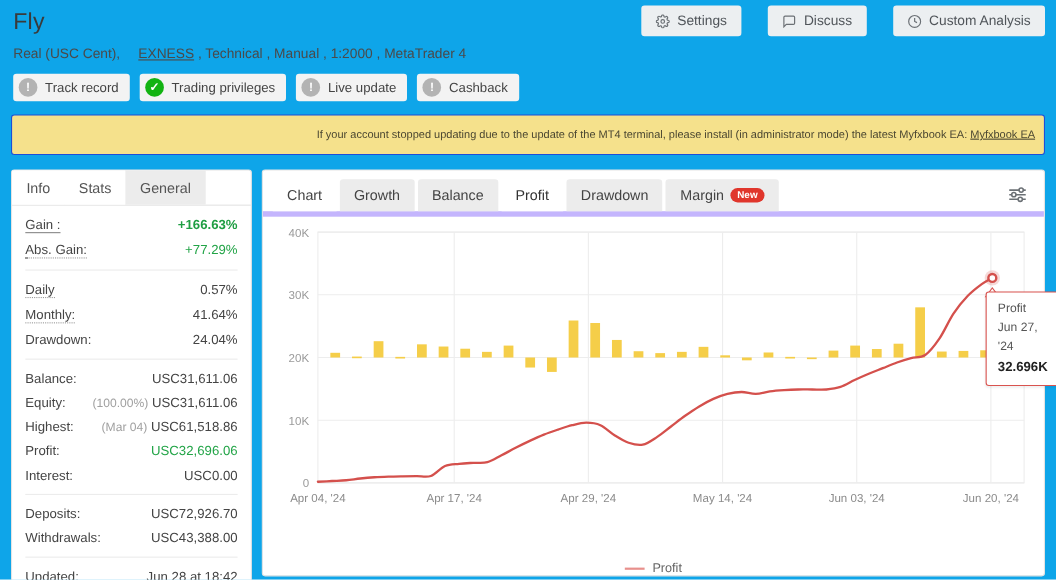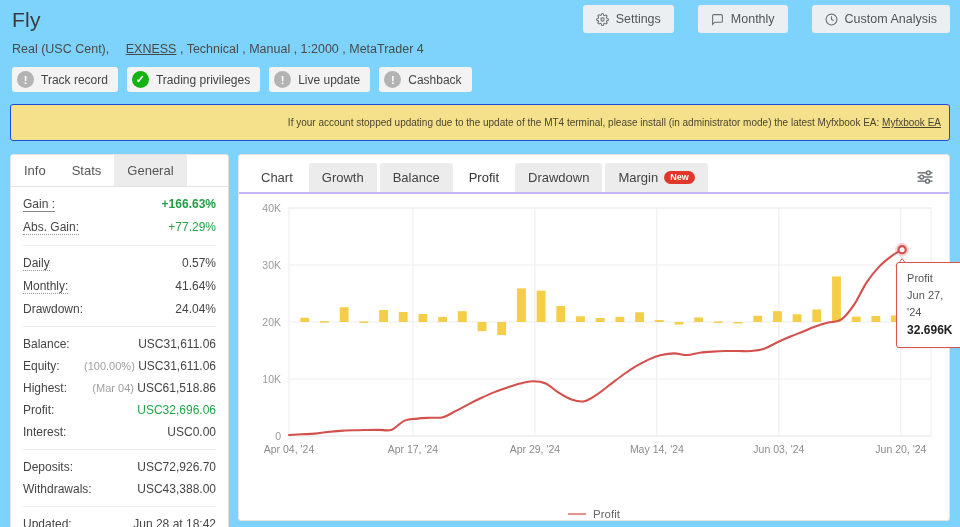--- a/index.html
+++ b/index.html
@@ -4,21 +4,21 @@
 <style>
   * { box-sizing: border-box; }
   html, body {
     margin: 0; padding: 0;
     width: 960px; height: 527px;
     background: #ffffff;
     font-family: "Liberation Sans", sans-serif;
     color: #333;
     overflow: hidden;
   }
-  .page { position: relative; width: 960px; height: 527px; background:#7dd3fc; }
+  .page { position: relative; width: 960px; height: 527px; background:#0ea5e9; }
 
   
   .header { padding: 6px 10px 0 10px; position: relative; }
   .acct-title {
     font-size: 21px; font-weight: 400; color: #3a3a3a;
     letter-spacing: .2px; margin: 2px 0 0 2px;
   }
   .acct-meta {
     font-size: 12.5px; color: #4a4a4a; margin: 10px 0 0 2px;
   }
@@ -82,21 +82,21 @@
   .k.dotted { border-bottom:1px dotted #999; }
   .k.solid { border-bottom:1px solid #888; }
   .v { color:#444; }
   .v.green { color:#22a447; }
   .v.bold-green { color:#1f9e43; font-weight:bold; }
   .sub { color:#a0a0a0; font-size:11px; }
   .divider { height:1px; background:#ececec; margin:6px 0; }
 
   
   .right { flex:1; }
-  .tabs-lg { display:flex; align-items:center; border-bottom:2px solid #c4b5fd; padding: 8px 9px 0 9px; position:relative; }
+  .tabs-lg { display:flex; align-items:center; border-bottom:5px solid #c4b5fd; padding: 8px 9px 0 9px; position:relative; }
   .tab-lg {
     padding: 7px 13px; font-size:13px; color:#444; cursor:pointer;
     border-radius:3px 3px 0 0; background:#ececec; margin-right:3px;
     display:flex; align-items:center; gap:6px;
   }
   .tab-lg.active { background:#fff; color:#333; }
   .tab-lg.plain { background:#fff; }
   .new-pill {
     background:#e0362c; color:#fff; font-size:9px; font-weight:bold;
     border-radius:8px; padding: 2px 6px; line-height:1;
@@ -154,21 +154,21 @@
           </svg>
         </span>
         <span>Settings</span>
       </button>
       <button class="tbtn">
         <span>
           <svg width="13" height="13" viewBox="0 0 24 24" fill="none" stroke="#6b7075" stroke-width="2">
             <path d="M21 15a2 2 0 0 1-2 2H7l-4 4V5a2 2 0 0 1 2-2h14a2 2 0 0 1 2 2z"></path>
           </svg>
         </span>
-        <span>Monthly</span>
+        <span>Discuss</span>
       </button>
       <button class="tbtn">
         <span>
           <svg width="13" height="13" viewBox="0 0 24 24" fill="none" stroke="#6b7075" stroke-width="2">
             <circle cx="12" cy="12" r="10"></circle>
               <polyline points="12 6 12 12 16 14"></polyline>
           </svg>
         </span>
         <span>Custom Analysis</span>
       </button>

